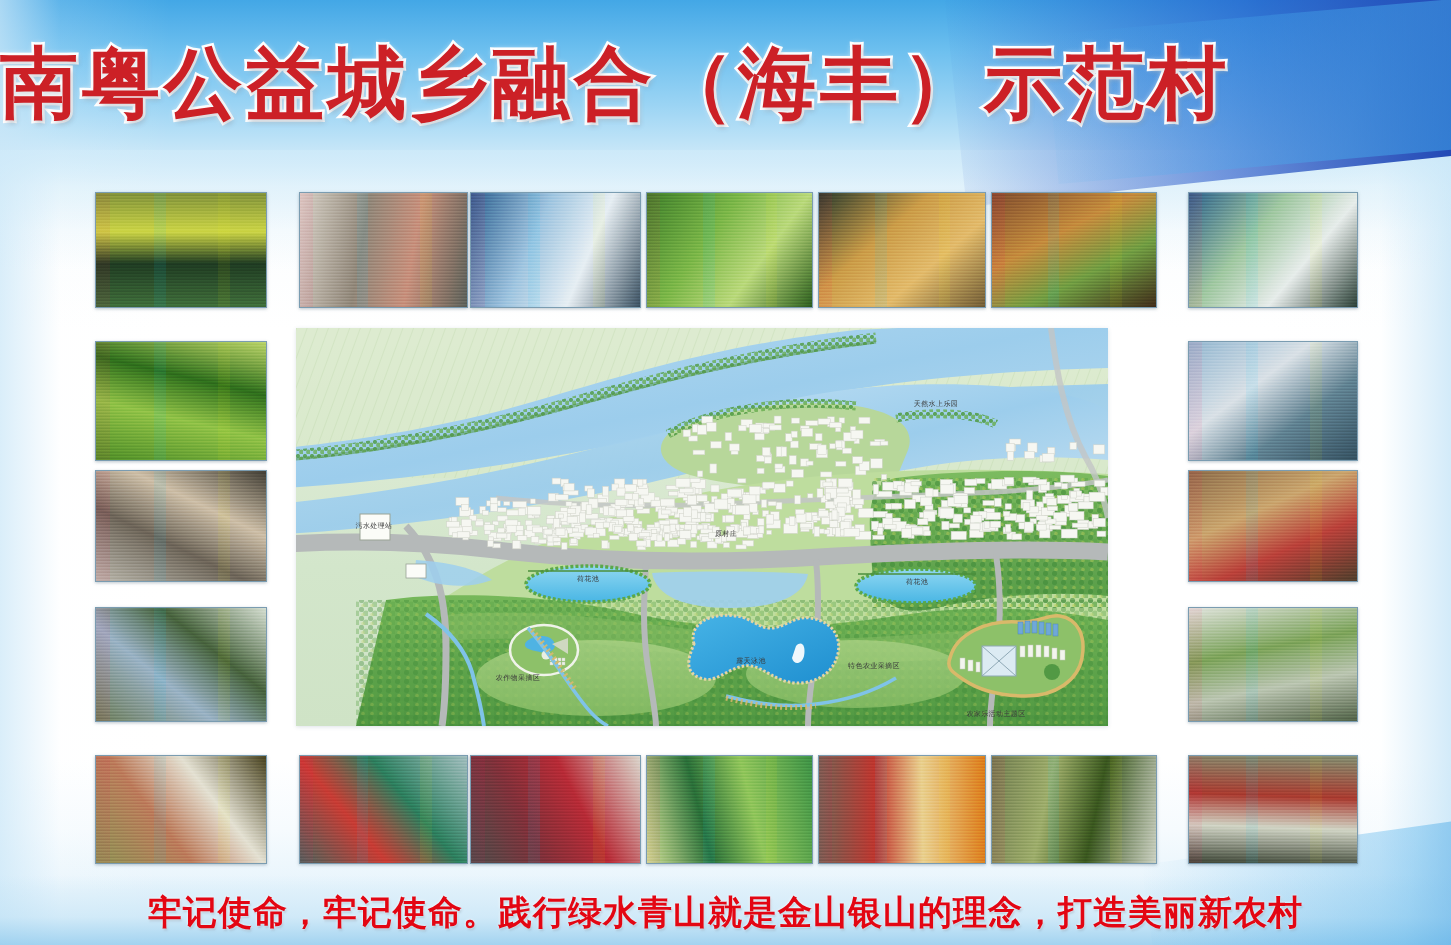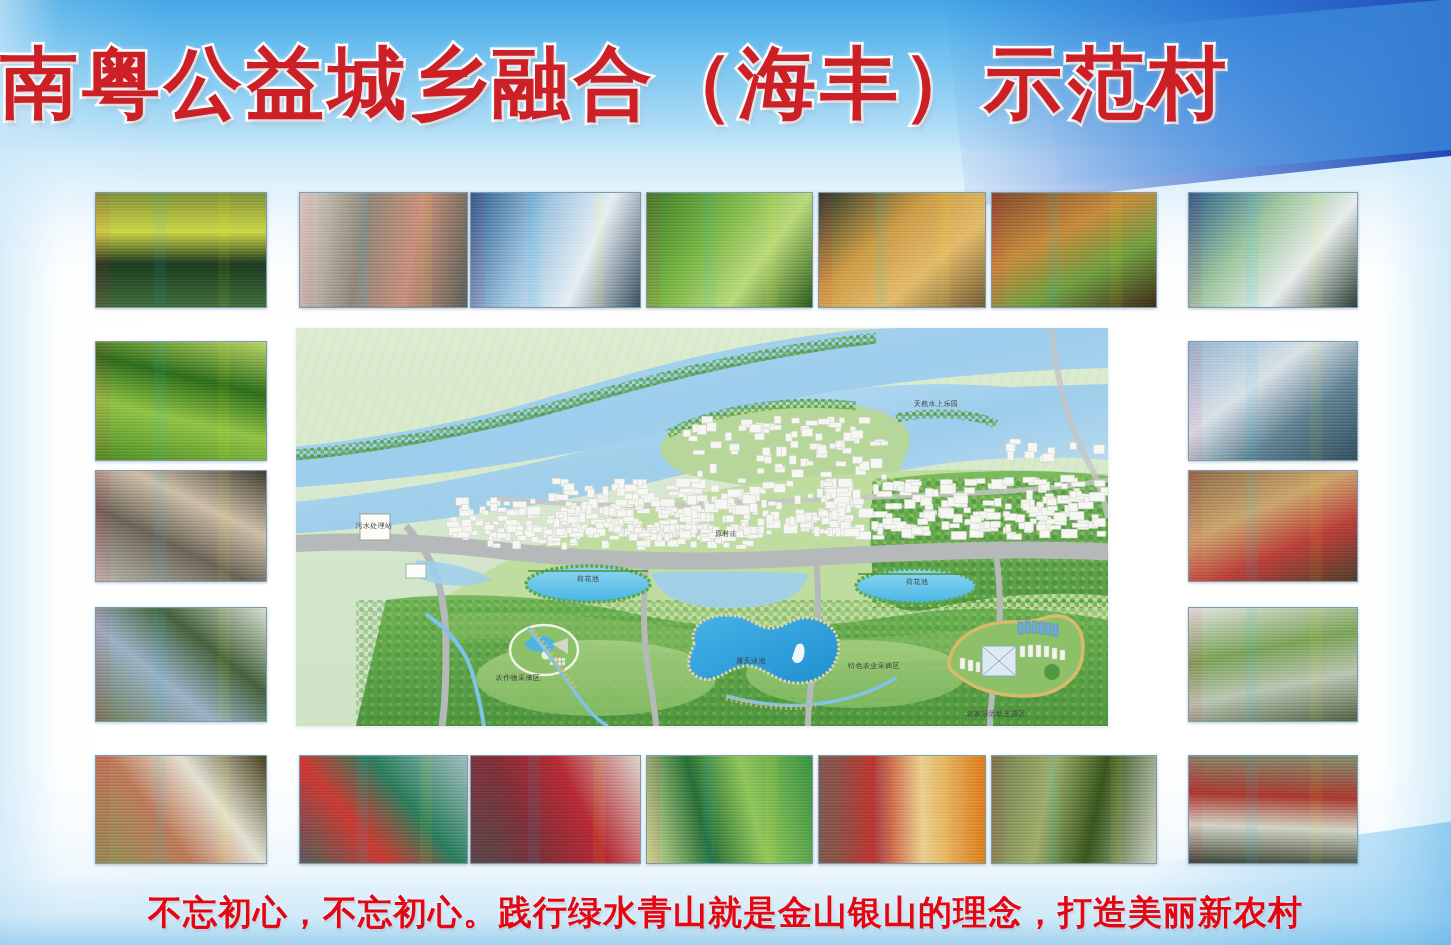--- a/index.html
+++ b/index.html
@@ -1057,14 +1057,14 @@
           <text x="292" y="253" class="mlabel" text-anchor="middle">荷花池</text>
           <text x="621" y="256" class="mlabel" text-anchor="middle">荷花池</text>
           <text x="455" y="335" class="mlabel" text-anchor="middle">露天泳池</text>
           <text x="222" y="352" class="mlabel" text-anchor="middle">农作物采摘区</text>
           <text x="578" y="340" class="mlabel" text-anchor="middle">特色农业采摘区</text>
           <text x="700" y="388" class="mlabel" text-anchor="middle">农家乐活动主题区</text>
         </g>
     </svg>
   </div>
 
-  <div class="slogan">不忘初心，不忘初心。践行绿水青山就是金山银山的理念，打造美丽新农村</div>
+  <div class="slogan">牢记使命，牢记使命。践行绿水青山就是金山银山的理念，打造美丽新农村</div>
 </div>
 
 </body></html>

